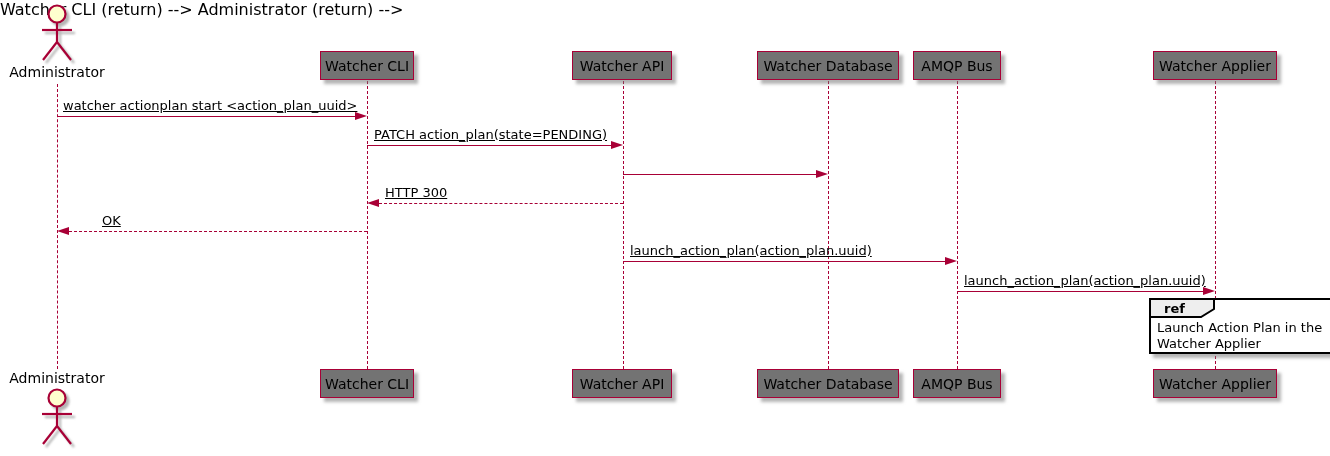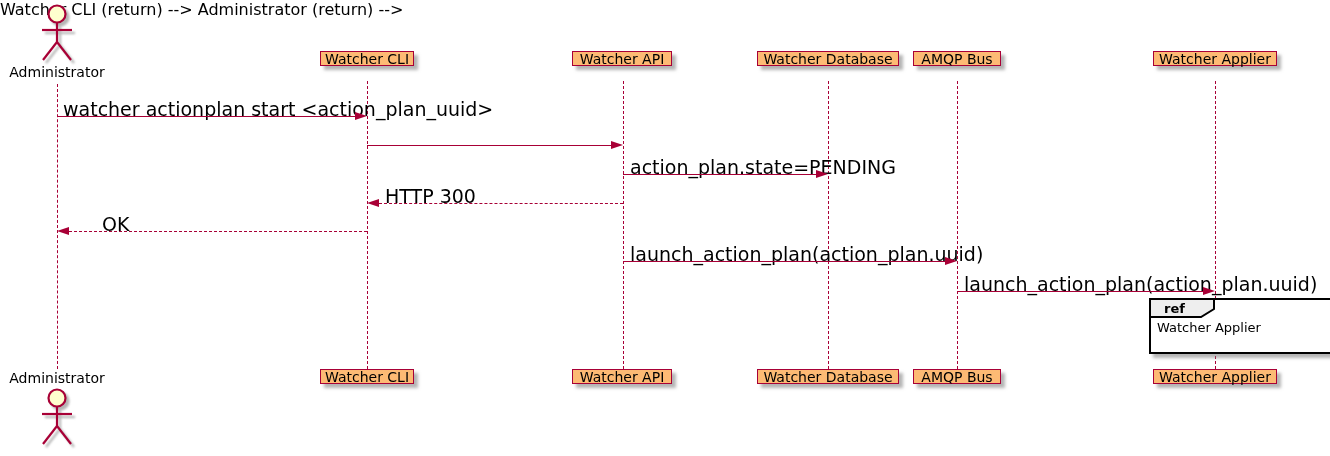--- a/index.html
+++ b/index.html
@@ -10,40 +10,41 @@
     font-family:"DejaVu Sans","Liberation Sans",sans-serif;
     color:#000;
     overflow:hidden;
   }
   .lifeline{
     position:absolute;width:0;
     border-left:1px dashed #A80036;
     z-index:1;
   }
   .pbox{
-    position:absolute;height:15px;
-    background:#fdba74;
+    position:absolute;height:29px;
+    background:#737373;
     border:1.7px solid #A80036;
     box-shadow:4px 4px 3px rgba(120,120,120,0.55);
     display:flex;align-items:center;justify-content:center;
     font-size:14px;
     box-sizing:border-box;
     z-index:2;
     text-align:right;
   }
   .actor-label{
     position:absolute;
     font-size:14px;text-align:center;
     z-index:2;
   }
   .actor-figure{position:absolute;z-index:2;filter:drop-shadow(3px 3px 1px rgba(120,120,120,0.55));}
   .msg-label{
     position:absolute;
-    font-size:19px;white-space:nowrap;
+    font-size:13px;white-space:nowrap;
     z-index:3;
+    text-decoration:underline;
   }
   .msg-line{position:absolute;height:0;z-index:3;}
   .msg-line.solid{border-top:1.5px solid #A80036;}
   .msg-line.dashed{border-top:1.5px dashed #A80036;}
   .arrowhead{position:absolute;width:0;height:0;z-index:4;}
   .arrowhead.right{
     border-top:4.5px solid transparent;
     border-bottom:4.5px solid transparent;
     border-left:12px solid #A80036;
   }
@@ -115,25 +116,25 @@
   <div class="pbox" style="left:757px; top:369px;width:142px;">Watcher Database</div>
   <div class="pbox" style="left:913px; top:369px;width:88px;">AMQP Bus</div>
   <div class="pbox" style="left:1153px;top:369px;width:124px;">Watcher Applier</div>
 
   
   <div class="msg-label" style="left:63px;top:98px;">watcher actionplan start &lt;action_plan_uuid&gt;</div>
   <div class="msg-line solid" style="left:57px;top:116px;width:298px;"></div>
   <div class="arrowhead right" style="left:355px;top:112px;"></div>
 
   
+  <div class="msg-label" style="left:374px;top:127px;">PATCH action_plan(state=PENDING)</div>
   <div class="msg-line solid" style="left:367px;top:145px;width:244px;"></div>
   <div class="arrowhead right" style="left:611px;top:141px;"></div>
 
   
-  <div class="msg-label" style="left:630px;top:156px;">action_plan.state=PENDING</div>
   <div class="msg-line solid" style="left:623px;top:174px;width:193px;"></div>
   <div class="arrowhead right" style="left:816px;top:170px;"></div>
 
    Watcher CLI (return) --&gt;
   <div class="msg-label" style="left:385px;top:185px;">HTTP 300</div>
   <div class="msg-line dashed" style="left:379px;top:203px;width:244px;"></div>
   <div class="arrowhead left" style="left:367px;top:199px;"></div>
 
    Administrator (return) --&gt;
   <div class="msg-label" style="left:74px;top:213px;margin-left:28px;">OK</div>
@@ -150,17 +151,18 @@
   <div class="msg-line solid" style="left:957px;top:291px;width:246px;"></div>
   <div class="arrowhead right" style="left:1203px;top:287px;"></div>
 
   
   <div class="refbox">
     <svg class="ref-header-shape" width="70" height="21" viewBox="0 0 70 21">
       <path d="M1,1 H65 V11 L52,19 H1 Z" fill="#EEEEEE" stroke="#000000" stroke-width="2"></path>
     </svg>
     <div class="ref-keyword">ref</div>
     <div class="ref-body">
+      <div>Launch Action Plan in the</div>
       <div>Watcher Applier</div>
     </div>
   </div>
 
 </div>
 
 </body></html>

